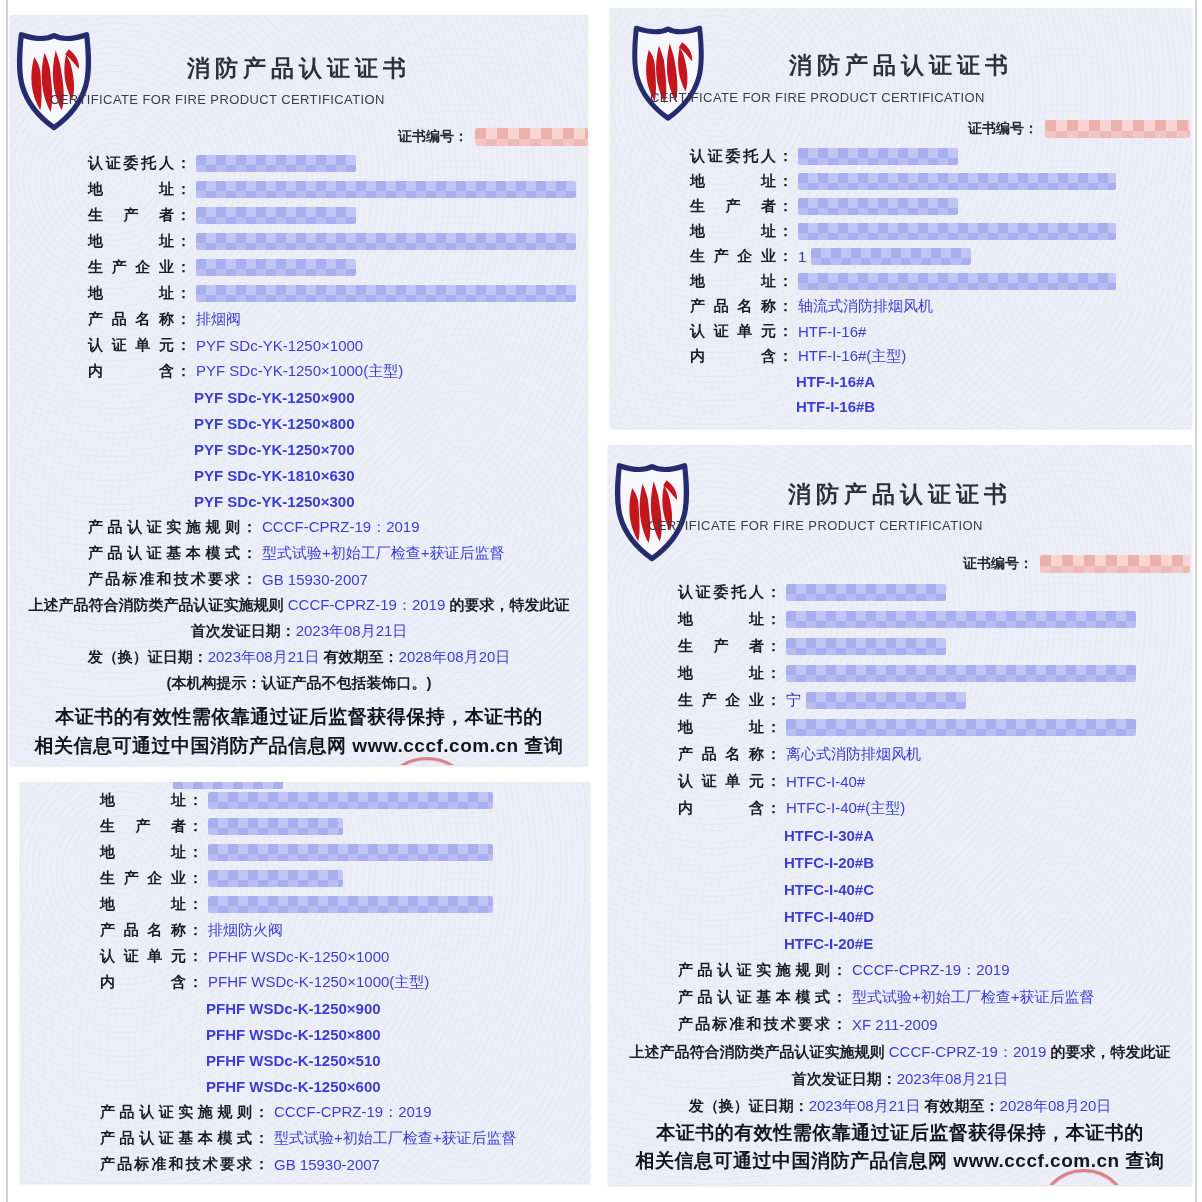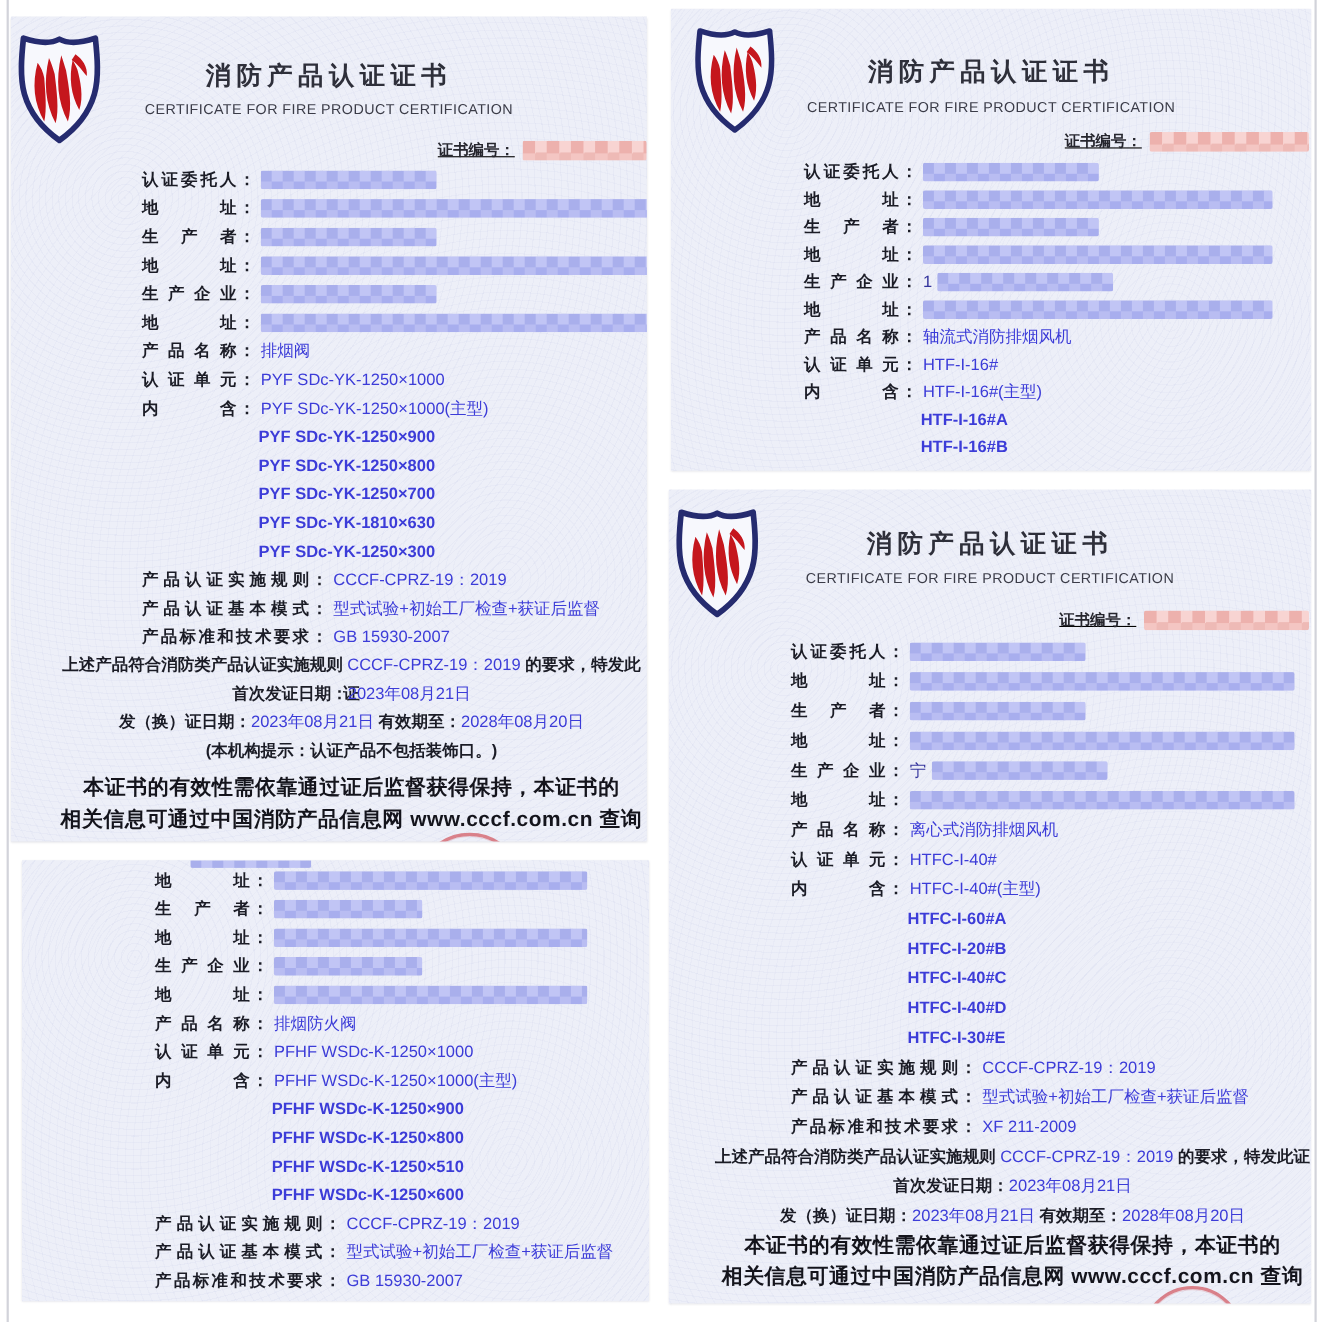--- a/index.html
+++ b/index.html
@@ -26,38 +26,38 @@
 
   .logo{position:absolute;left:1px;top:14px;width:86px;height:106px;}
   #certC .logo{left:14px;top:16px;width:88px;height:100px;}
   #certD .logo{left:1px;top:15px;}
 
   .title{position:absolute;left:60px;right:60px;text-align:center;
     font-size:23px;letter-spacing:5px;font-weight:600;color:#2e2f3a;white-space:nowrap;}
   #certA .title{top:38px;}
   #certC .title{top:42px;}
   #certD .title{top:34px;}
-  .sub{position:absolute;left:40px;right:40px;text-align:center;
+  .sub{position:absolute;left:40px;right:40px;text-align:left;
     font-size:13px;letter-spacing:.4px;color:#3b3c48;white-space:nowrap;}
   #certA .sub{top:77px;}
   #certC .sub{top:82px;}
   #certD .sub{top:73px;}
 
-  .certno{position:absolute;display:flex;align-items:center;text-decoration:underline;}
+  .certno{position:absolute;display:flex;align-items:center;}
   #certA .certno{top:113px;right:0;}
   #certC .certno{top:112px;right:2px;}
   #certD .certno{top:110px;right:2px;}
   .certno .lab{font-size:14px;font-weight:bold;color:#26262e;margin-right:7px;}
   .pink{height:18px;border-radius:2px;
     background:conic-gradient(#f8d4d2 90deg,#eebab6 0 180deg,#f4c6c3 0 270deg,#edb1ad 0) 0 0/22px 22px;}
   #certA .pink{width:113px;}
   #certC .pink{width:145px;}
   #certD .pink{width:150px;}
 
-  .fields{position:absolute;left:0;right:0;margin-left:41px;}
+  .fields{position:absolute;left:0;right:0;}
   #certA .fields{top:135px;}
   #certB .fields{top:5px;}
   #certC .fields{top:136px;}
   #certD .fields{top:134px;}
 
   .row{height:var(--rh);display:flex;align-items:center;padding-left:var(--pl);}
   .lbl{display:inline-block;width:86px;flex:none;text-align:justify;text-align-last:justify;
     font-weight:bold;font-size:15px;color:#1b1c26;}
   .rule .lbl{width:152px;}
   .colon{font-weight:bold;font-size:15px;color:#1b1c26;margin-left:2px;flex:none;}
@@ -394,33 +394,33 @@
         <span class="lbl">认证单元</span>
         <span class="colon">：</span>
         <span class="val">HTFC-I-40#</span>
       </div>
       <div class="row field">
         <span class="lbl">内含</span>
         <span class="colon">：</span>
         <span class="val">HTFC-I-40#(主型)</span>
       </div>
       <div class="row model">
-        <span class="val">HTFC-I-60#A</span>
+        <span class="val">HTFC-I-30#A</span>
       </div>
       <div class="row model">
         <span class="val">HTFC-I-20#B</span>
       </div>
       <div class="row model">
         <span class="val">HTFC-I-40#C</span>
       </div>
       <div class="row model">
         <span class="val">HTFC-I-40#D</span>
       </div>
       <div class="row model">
-        <span class="val">HTFC-I-30#E</span>
+        <span class="val">HTFC-I-20#E</span>
       </div>
       <div class="row rule">
         <span class="lbl">产品认证实施规则</span>
         <span class="colon">：</span>
         <span class="val">CCCF-CPRZ-19：2019</span>
       </div>
       <div class="row rule">
         <span class="lbl">产品认证基本模式</span>
         <span class="colon">：</span>
         <span class="val">型式试验+初始工厂检查+获证后监督</span>

